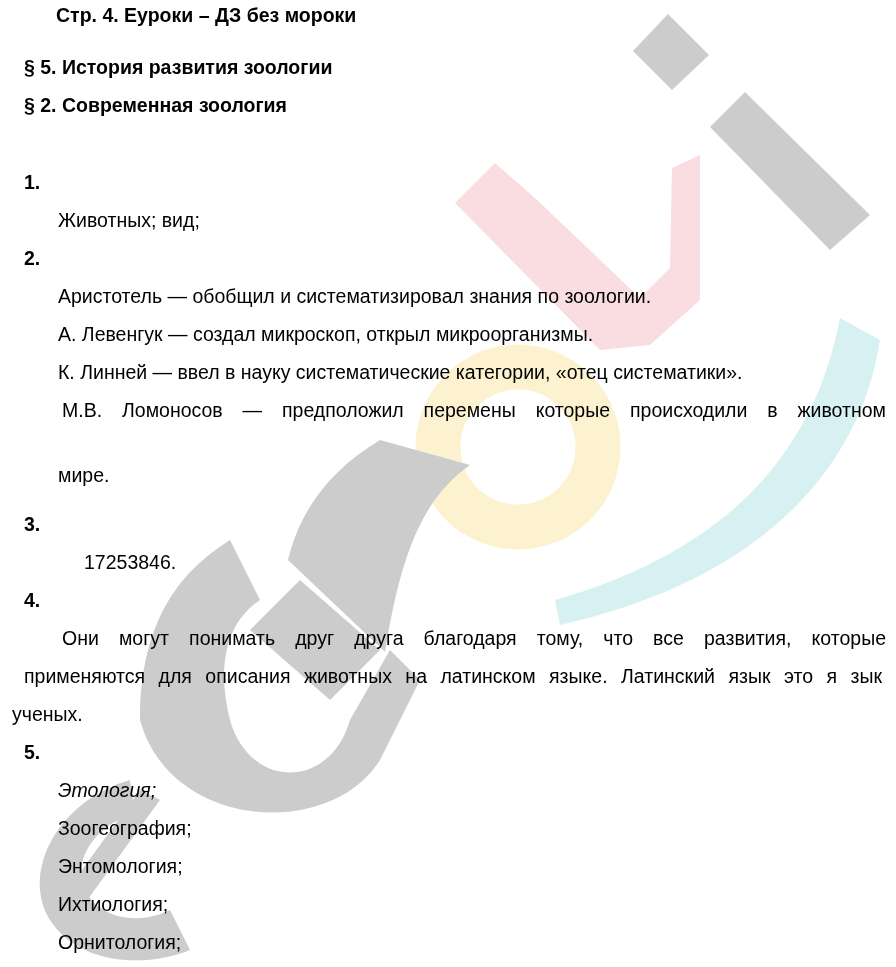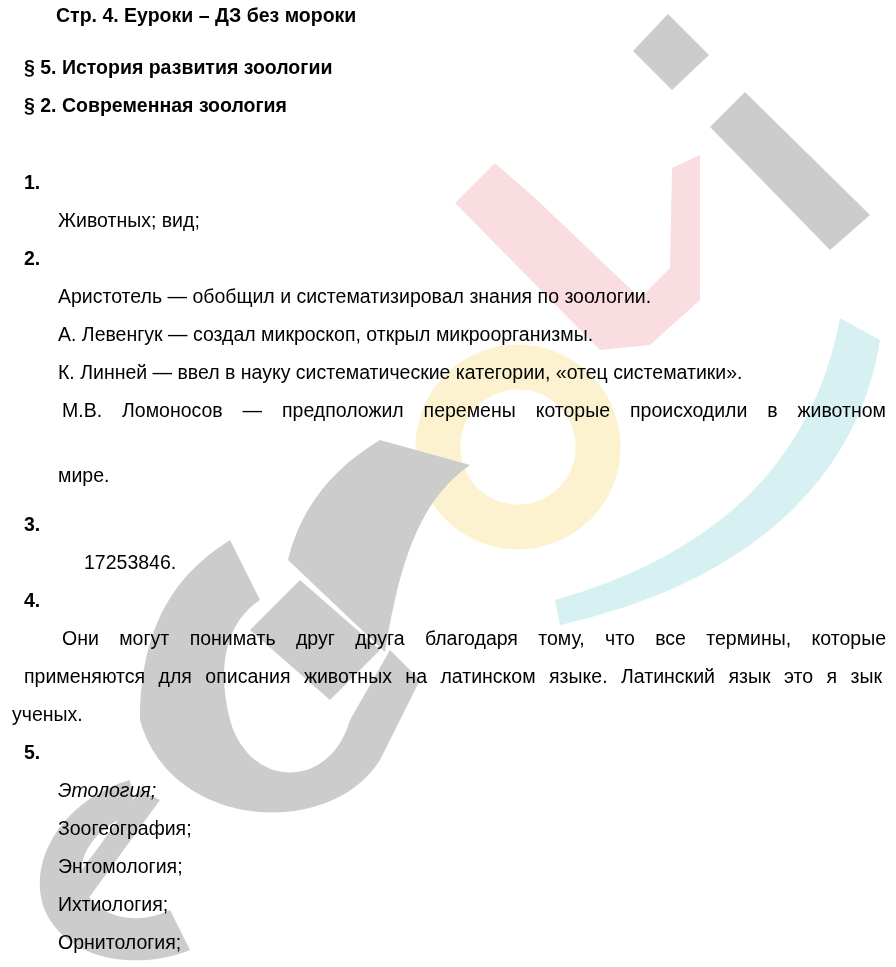--- a/index.html
+++ b/index.html
@@ -83,21 +83,21 @@
 <div class="line b" style="top:284px;">Аристотель — обобщил и систематизировал знания по зоологии.</div>
 <div class="line b" style="top:322px;">А. Левенгук — создал микроскоп, открыл микроорганизмы.</div>
 <div class="line b" style="top:360px;">К. Линней — ввел в науку систематические категории, «отец систематики».</div>
 <div class="line justb" style="top:398px;">М.В. Ломоносов — предположил перемены которые происходили в животном</div>
 <div class="line b" style="top:436px;margin-top:27px;">мире.</div>
 
 <div class="line bold h" style="top:512px;">3.</div>
 <div class="line b" style="top:550px;margin-left:26px;">17253846.</div>
 
 <div class="line bold h" style="top:588px;">4.</div>
-<div class="line justb" style="top:626px;">Они могут понимать друг друга благодаря тому, что все термины, которые</div>
+<div class="line justb" style="top:626px;">Они могут понимать друг друга благодаря тому, что все развития, которые</div>
 <div class="line just" style="top:664px;">применяются для описания животных на латинском языке. Латинский язык это я зык</div>
 <div class="line full" style="top:702px;">ученых.</div>
 
 <div class="line bold h" style="top:740px;">5.</div>
 <div class="line b" style="top:778px;font-style:italic;">Этология;</div>
 <div class="line b" style="top:816px;">Зоогеография;</div>
 <div class="line b" style="top:854px;">Энтомология;</div>
 <div class="line b" style="top:892px;">Ихтиология;</div>
 <div class="line b" style="top:930px;">Орнитология;</div>
 

